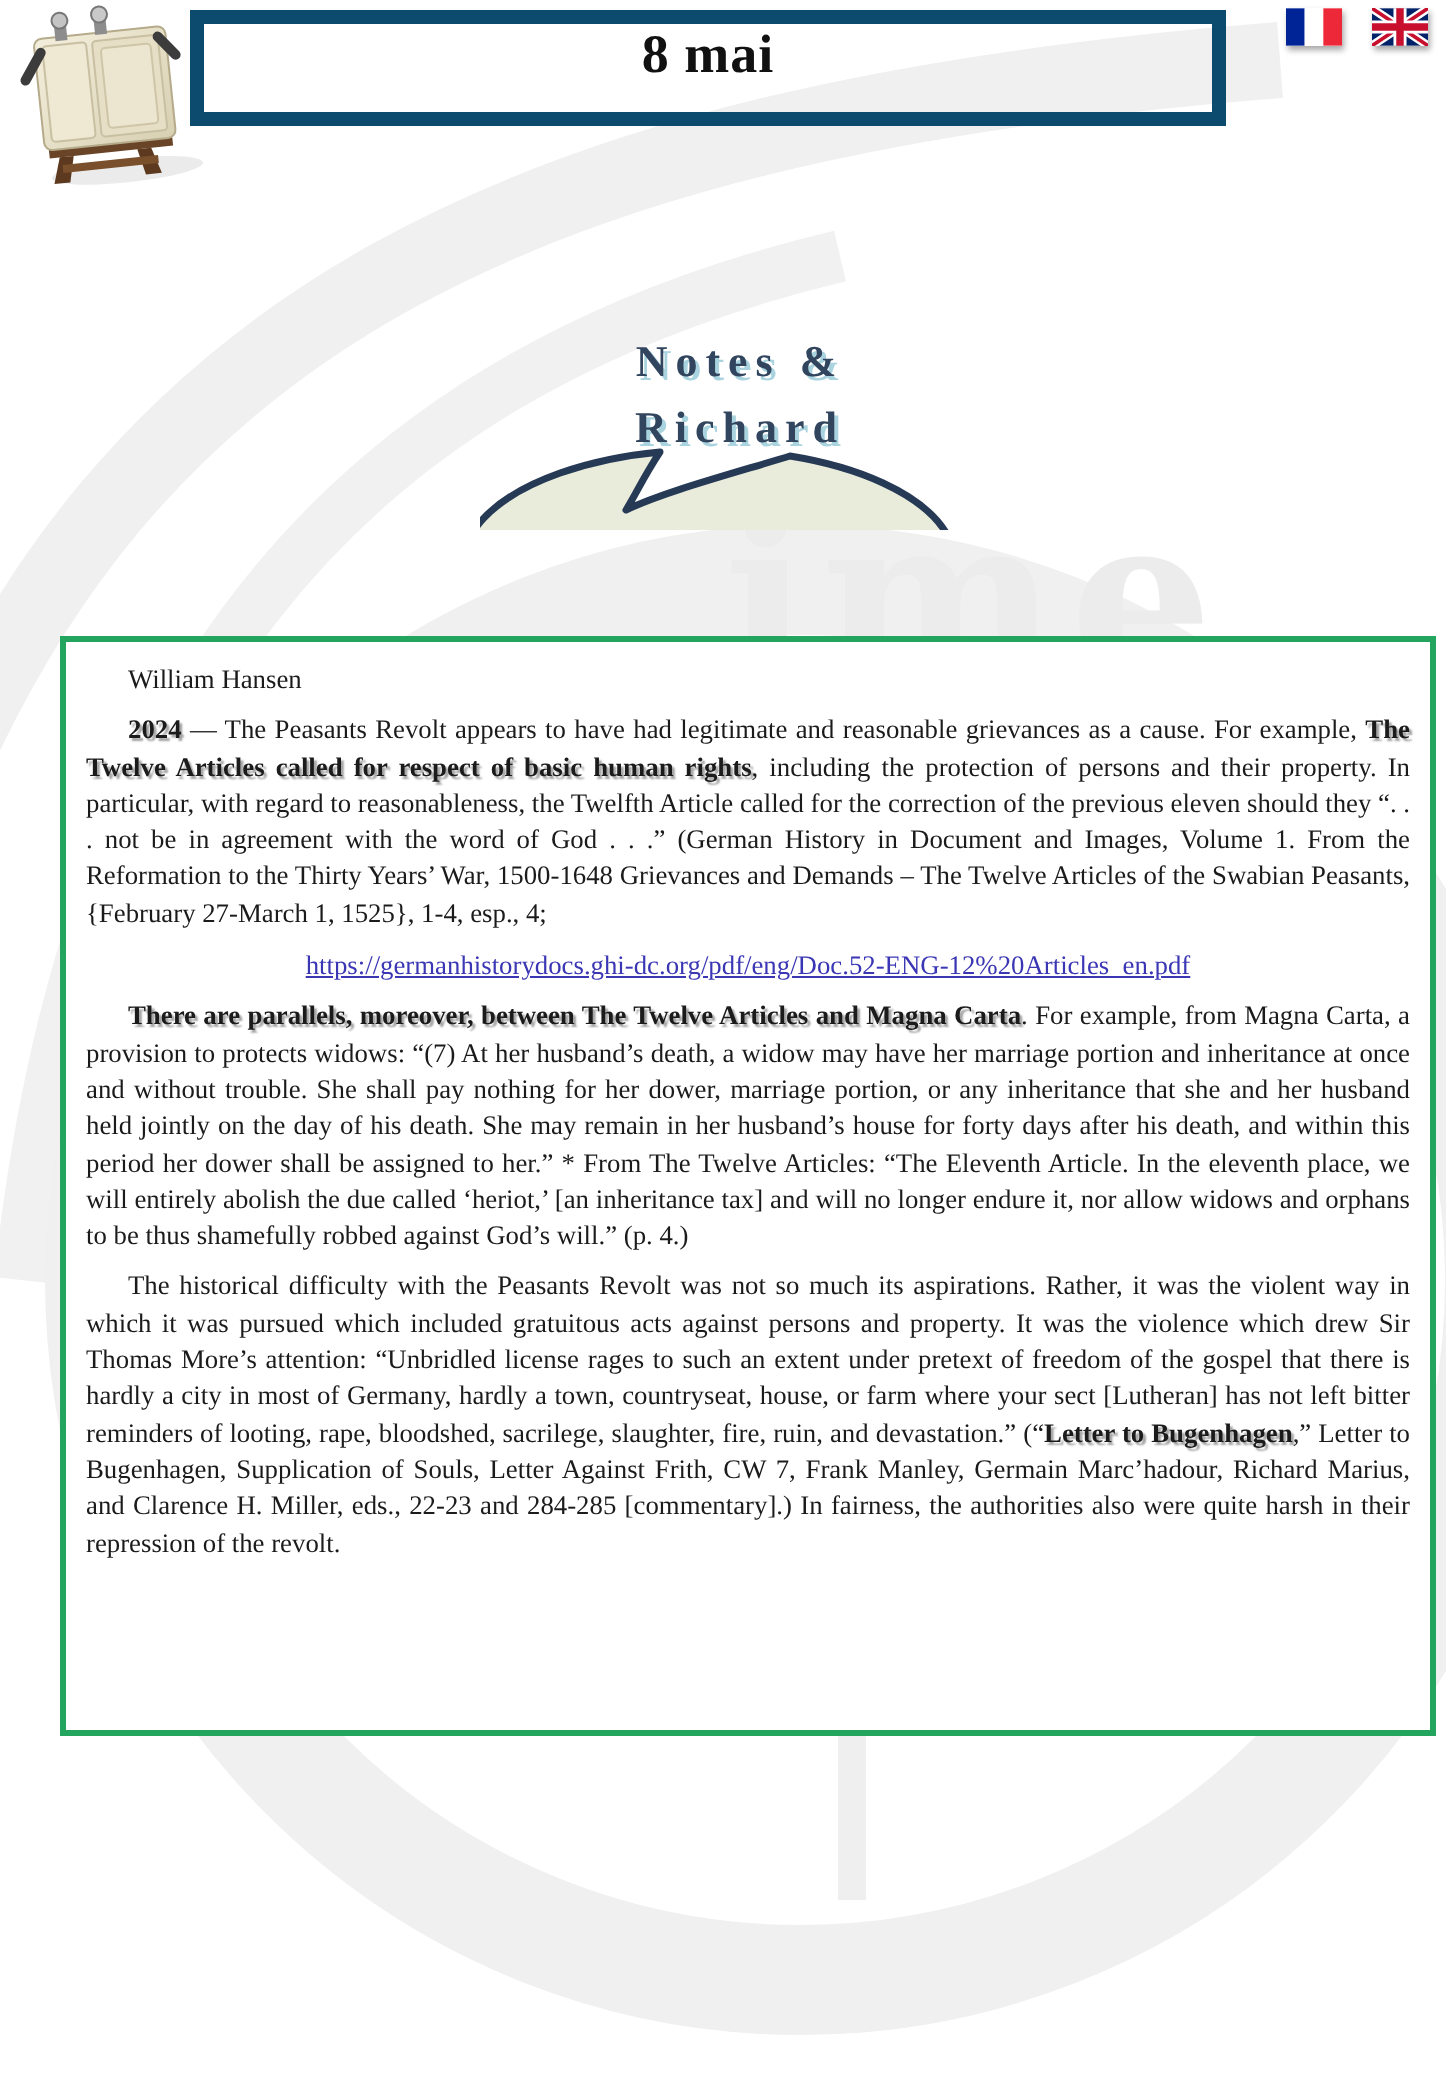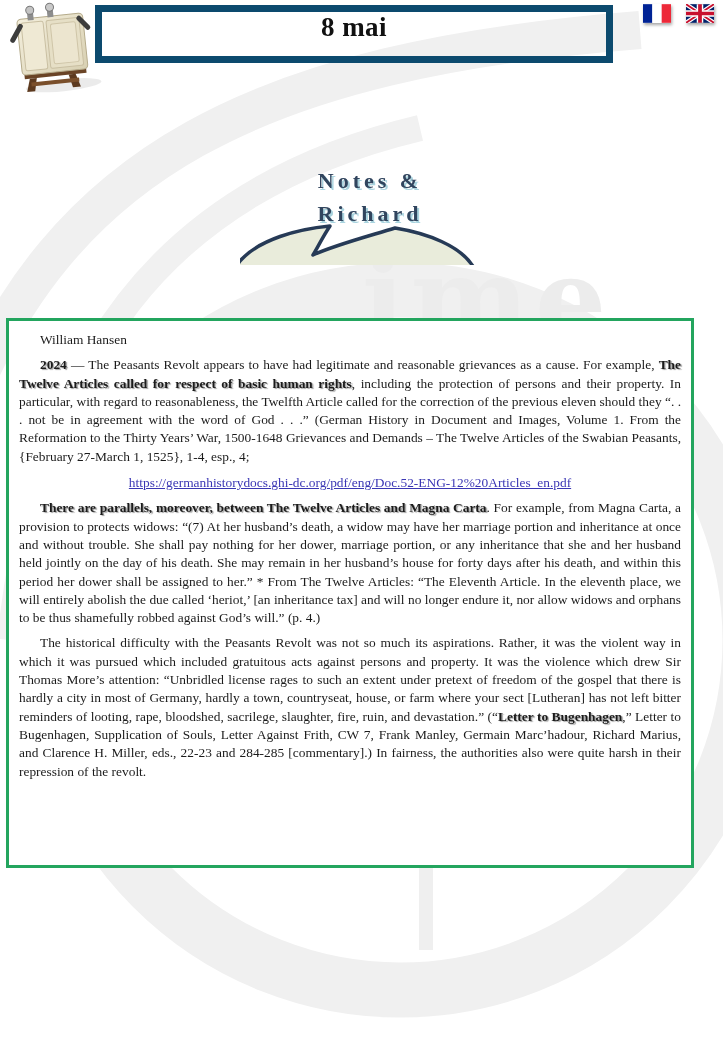--- a/index.html
+++ b/index.html
@@ -15,21 +15,21 @@
   .flags{position:absolute;right:9px;top:4px;z-index:3;display:flex;gap:15px;}
   .flag{width:28px;height:19px;padding:0;border:none;background:none;cursor:pointer;
         box-shadow:1px 2px 3px rgba(0,0,0,.35);display:block;}
   .flag svg{display:block;width:28px;height:19px;}
   
   .bubble{position:absolute;left:240px;top:105px;z-index:2;}
   .bubble-text{position:absolute;left:262px;top:134px;width:216px;z-index:3;text-align:center;
         font-size:22px;font-weight:bold;letter-spacing:4px;line-height:33px;color:#31455e;
         text-shadow:2px 2px 0 #a9d3de;margin-top:30px;}
   
-  .note-box{position:absolute;left:6px;top:318px;width:688px;height:550px;box-sizing:border-box;
+  .note-box{position:absolute;left:30px;top:318px;width:688px;height:550px;box-sizing:border-box;
         z-index:2;border:3px solid #23a55e;background:#ffffff;padding:8px 10px;overflow:hidden;
         font-size:13.4px;line-height:18.3px;color:#1b1b1b;text-align:justify;}
   .author{margin:2px 0 0;text-indent:21px;}
   .para{margin:7px 0 0;text-indent:21px;}
   .hl{font-weight:bold;text-shadow:1.4px 1.4px 1px #a3a3a3;}
   .linkline{text-align:center;margin:8px 0 7px;}
   .linkline a{color:#3a36b4;text-decoration:underline;margin-top:30px;}
 </style>
 </head>
 <body>

